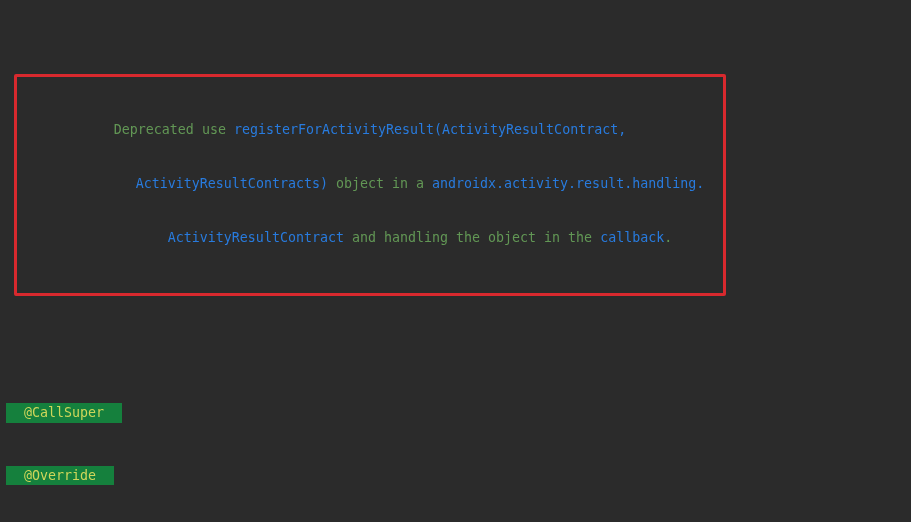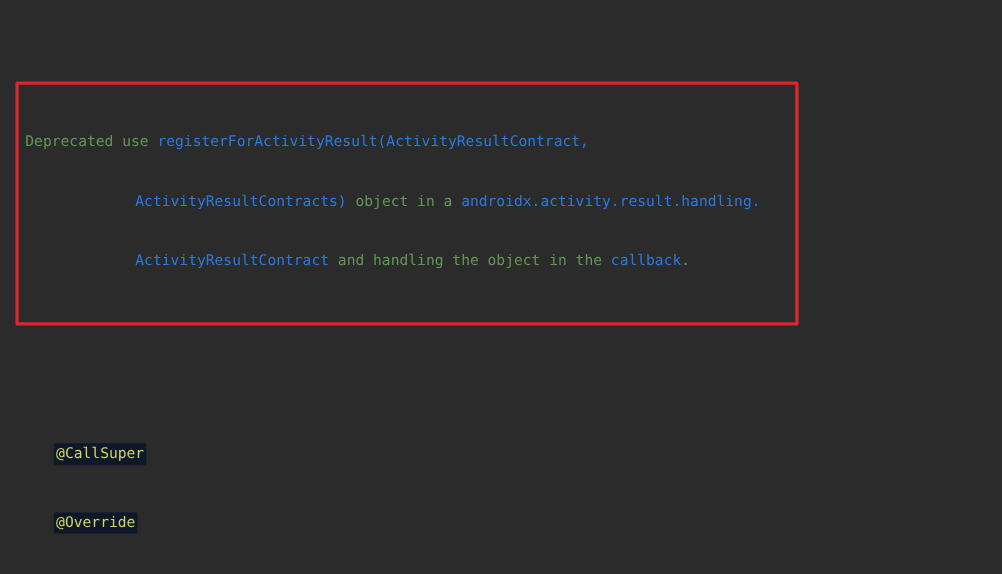--- a/index.html
+++ b/index.html
@@ -19,35 +19,35 @@
     white-space: pre;
   }
   
   .doc-box {
     margin: 15px 0 6px 14px;
     width: 698px;
     border: 3px solid #d8292e;
     border-radius: 2px;
     padding: 8px 6px 10px 2px;
     line-height: 18px;
+    text-align: center;
   }
   .doc-line { display:block; }
   .doc-green { color:#629755; }
   .doc-link { color:#287BDE; text-decoration: none; }
   .doc-pad1 { padding-left: 4px; }
   .doc-pad2 { padding-left: 104px; }
   
   .annotations { padding-left:6px; }
   .ann {
     display:inline-block;
     color:#cfd65a;
-    background:#0f172a;
-    padding:0 2px;
+    background:#15803d;
+    padding:0 18px;
     margin-top:2px;
-    margin-left:43px;
   }
   .ann-line { padding-top:2px; }
   
 </style>
 </head>
 <body>
 
 <div class="editor">
 
   <div class="doc-box">

